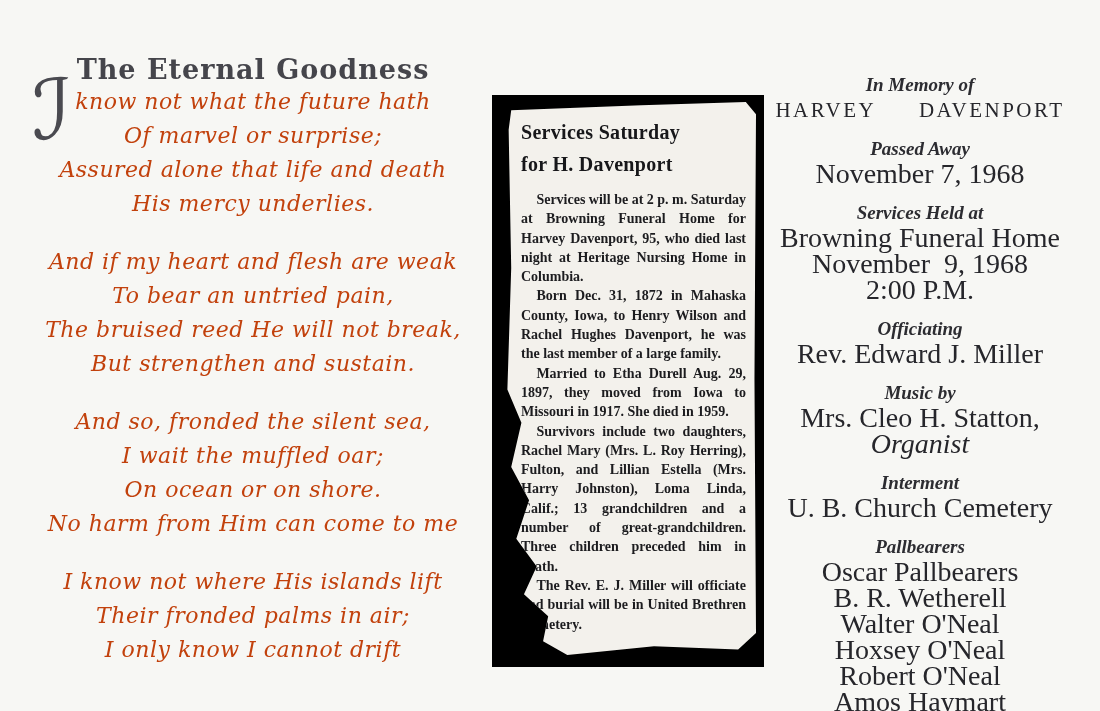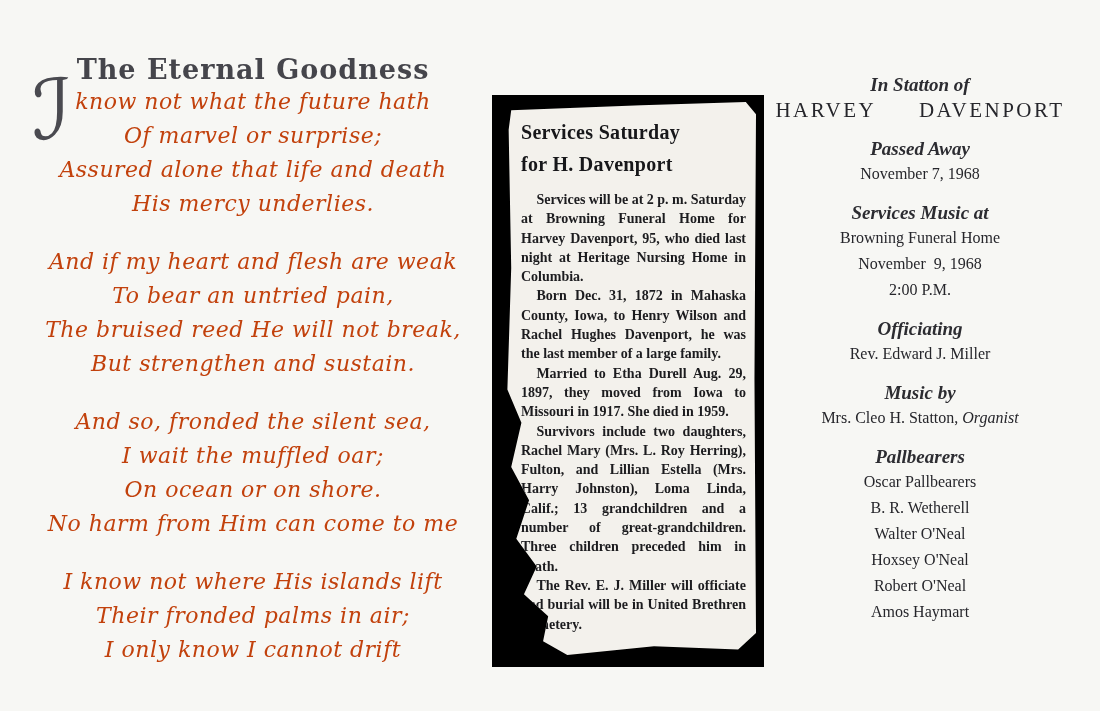--- a/index.html
+++ b/index.html
@@ -57,21 +57,21 @@
   .memorial {
     position:absolute; left:760px; top:72px; width:320px; text-align:center;
     color:#2c2c31;
   }
   .m-section { margin-bottom:13px; }
   .m-label {
     font-family:"Liberation Serif", serif; font-style:italic; font-weight:bold;
     font-size:19px; line-height:25px; color:#2c2c31;
   }
   .m-line {
-    font-family:"Liberation Serif", serif; font-size:16px; line-height:26px;
+    font-family:"Liberation Serif", serif; font-size:28px; line-height:26px;
     white-space:pre-wrap; color:#26262b;
   }
   .m-line.caps { font-size:21px; letter-spacing:2.5px; word-spacing:14px; }
   .m-line i { font-style:italic; }
 </style>
 </head>
 <body>
 
 <div class="canvas">
 
@@ -119,40 +119,44 @@
             <p>Married to Etha Durell Aug. 29, 1897, they moved from Iowa to Missouri in 1917. She died in 1959.</p>
             <p>Survivors include two daughters, Rachel Mary (Mrs. L. Roy Herring), Fulton, and Lillian Estella (Mrs. Harry Johnston), Loma Linda, Calif.; 13 grandchildren and a number of great-grandchildren. Three children preceded him in death.</p>
             <p>The Rev. E. J. Miller will officiate and burial will be in United Brethren Cemetery.</p>
           </div>
       </div>
     </div>
   </section>
 
   <section class="memorial">
       <div class="m-section">
-        <div class="m-label">In Statton of</div>
+        <div class="m-label">In Memory of</div>
         <div class="m-line caps">HARVEY  DAVENPORT</div>
       </div>
       <div class="m-section">
         <div class="m-label">Passed Away</div>
         <div class="m-line">November 7, 1968</div>
       </div>
       <div class="m-section">
-        <div class="m-label">Services Music at</div>
+        <div class="m-label">Services Held at</div>
         <div class="m-line">Browning Funeral Home</div>
         <div class="m-line">November  9, 1968</div>
         <div class="m-line">2:00 P.M.</div>
       </div>
       <div class="m-section">
         <div class="m-label">Officiating</div>
         <div class="m-line">Rev. Edward J. Miller</div>
       </div>
       <div class="m-section">
         <div class="m-label">Music by</div>
         <div class="m-line">Mrs. Cleo H. Statton, <i>Organist</i></div>
+      </div>
+      <div class="m-section">
+        <div class="m-label">Interment</div>
+        <div class="m-line">U. B. Church Cemetery</div>
       </div>
       <div class="m-section">
         <div class="m-label">Pallbearers</div>
         <div class="m-line">Oscar Pallbearers</div>
         <div class="m-line">B. R. Wetherell</div>
         <div class="m-line">Walter O'Neal</div>
         <div class="m-line">Hoxsey O'Neal</div>
         <div class="m-line">Robert O'Neal</div>
         <div class="m-line">Amos Haymart</div>
       </div>

